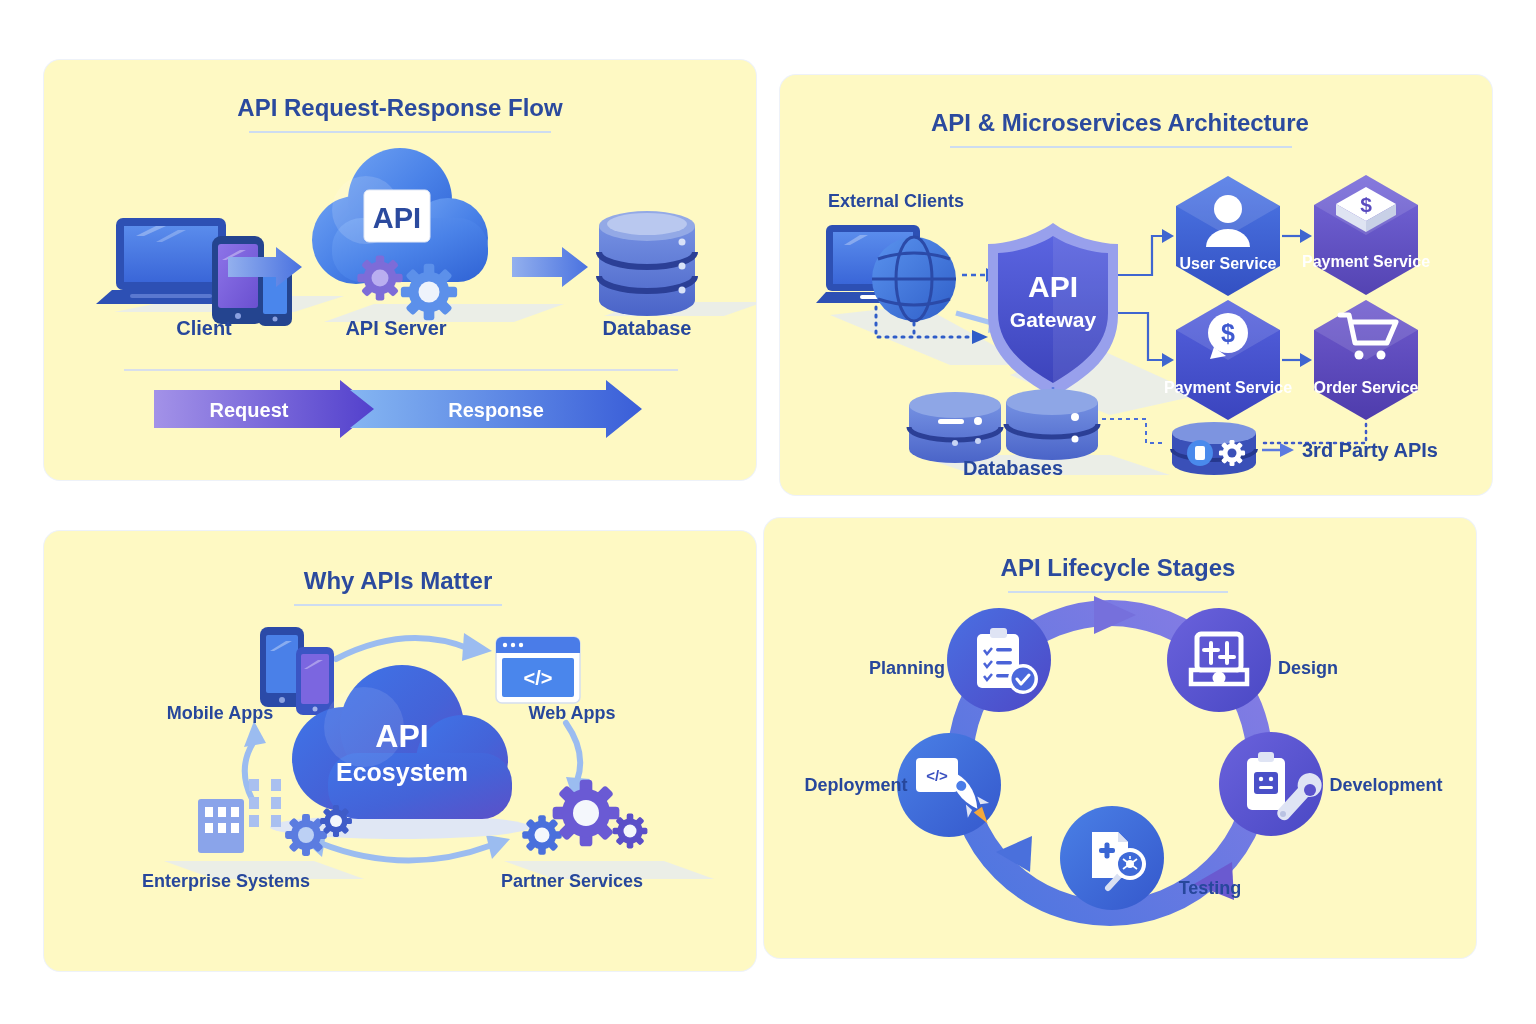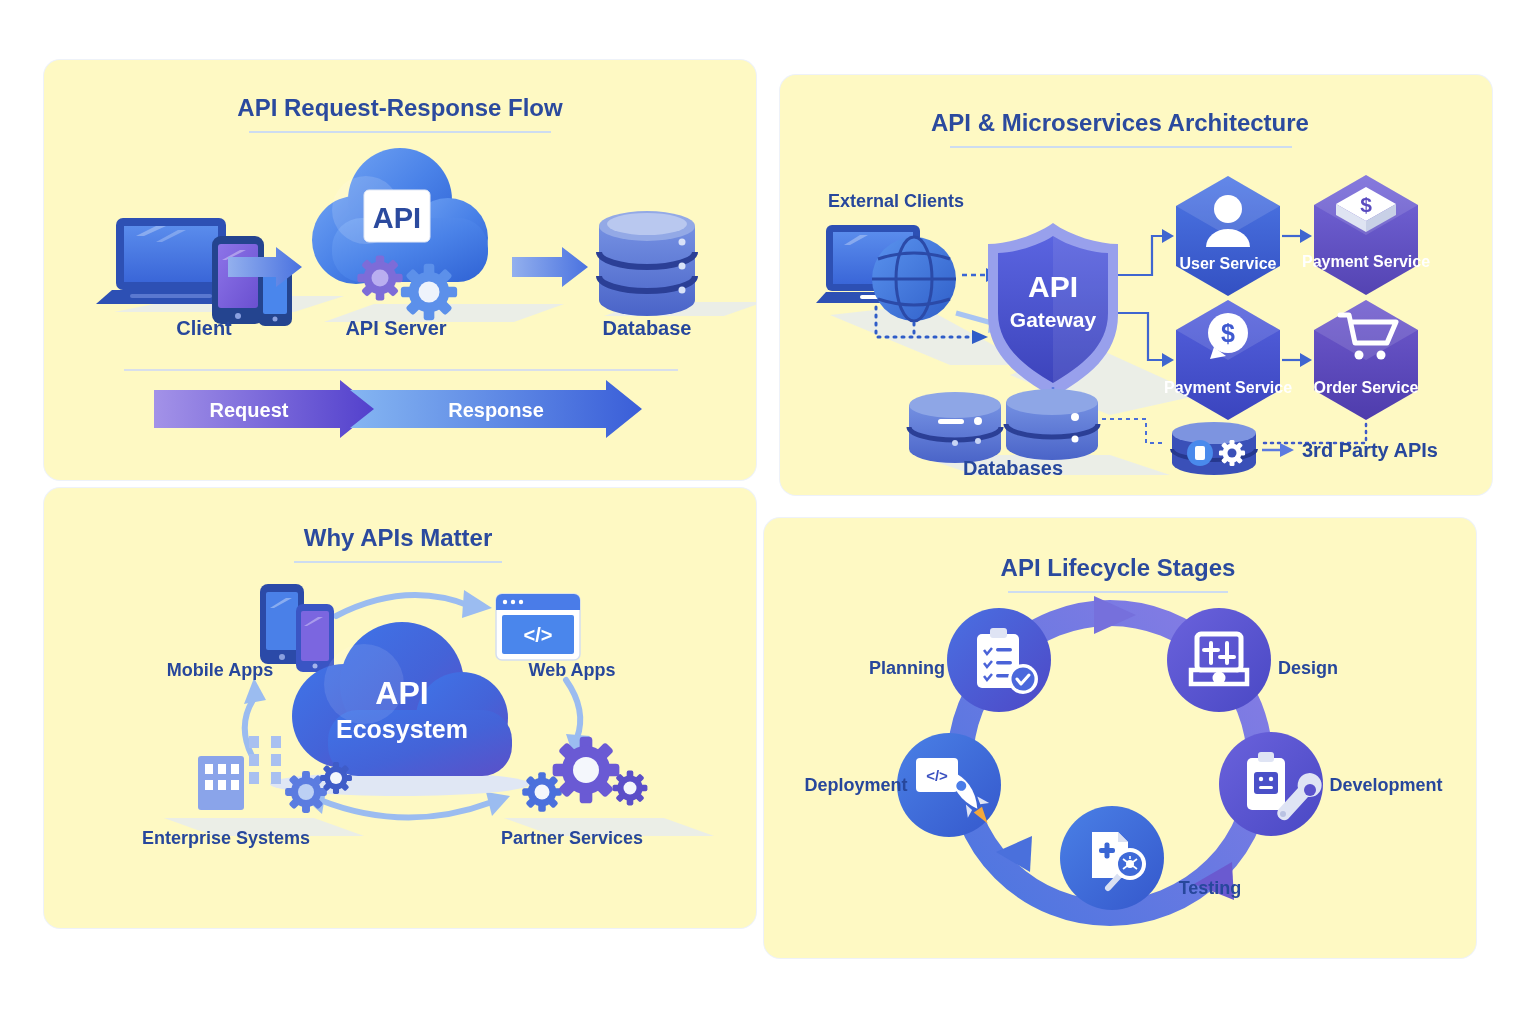--- a/index.html
+++ b/index.html
@@ -332,21 +332,21 @@
       <use href="#gear8" fill="#ffffff" transform="translate(452,378) scale(0.45)"></use>
       <circle cx="452" cy="378" r="4.5" fill="#3a50b8"></circle>
     </g>
   </g>
   <line x1="482" y1="375" x2="500" y2="375" stroke="#5b7ae0" stroke-width="2.5"></line>
   <polygon points="500,368 514,375 500,382" fill="#5b7ae0"></polygon>
   <text class="node-label" x="522" y="382" text-anchor="start" font-size="19">3rd Party APIs</text>
 </svg>
 </section>
 
-<section class="panel" style="left:44px;top:488px;width:712px;height:440px">
+<section class="panel" style="left:44px;top:531px;width:712px;height:440px">
 <svg viewBox="0 0 712 440">
   <text class="title" x="354" y="58" text-anchor="middle">Why APIs Matter</text>
   <line x1="250" y1="74" x2="458" y2="74" stroke="#cddcf0" stroke-width="2"></line>
 
   <g fill="none" stroke="#9bbcf0" stroke-width="6" stroke-linecap="round">
     <path d="M292,128 Q362,92 426,118"></path>
     <path d="M522,192 Q543,222 533,250"></path>
     <path d="M276,312 Q362,346 448,314"></path>
     <path d="M208,268 Q193,238 209,212"></path>
   </g>

